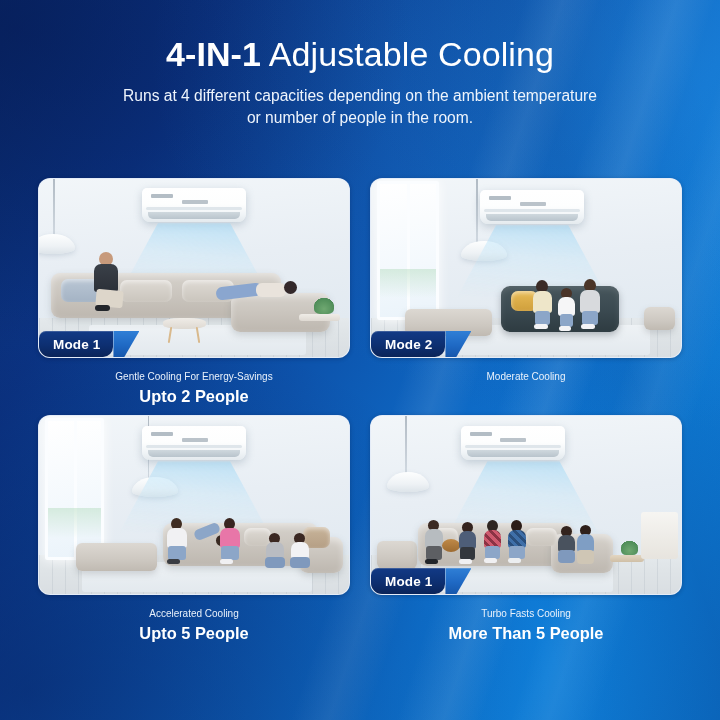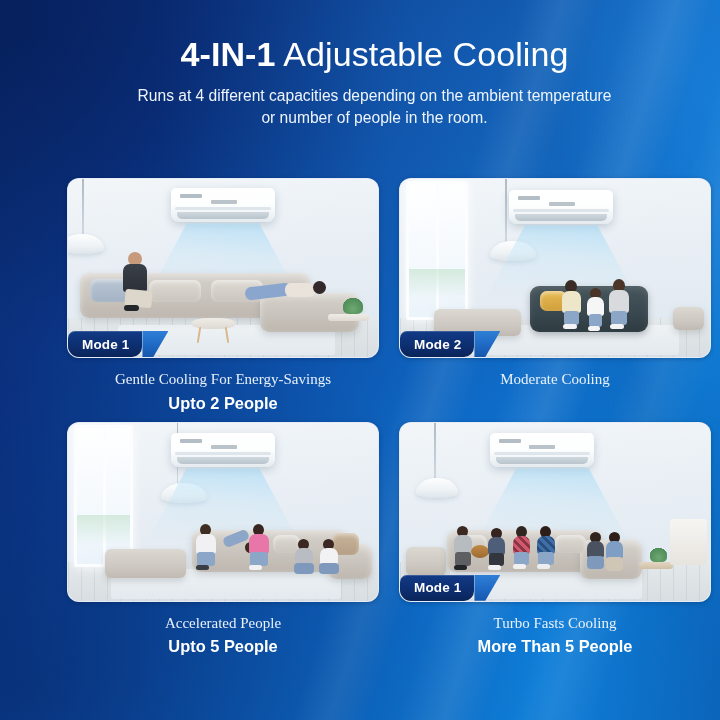--- a/index.html
+++ b/index.html
@@ -31,21 +31,21 @@
       linear-gradient(72deg, rgba(0,40,110,0) 60%, rgba(0,45,120,0.18) 78%, rgba(0,40,110,0) 95%);
   }
   .bg-vig {
     position:absolute; inset:0;
     background:
       radial-gradient(130% 95% at 92% 8%, rgba(60,160,235,0.22) 0%, rgba(0,0,0,0) 55%),
       radial-gradient(120% 90% at 4% 96%, rgba(5,25,85,0.45) 0%, rgba(0,0,0,0) 60%),
       radial-gradient(100% 80% at 2% 4%, rgba(4,22,78,0.5) 0%, rgba(0,0,0,0) 55%);
   }
 
-  .page { position:absolute; inset:0;margin-left:29px; }
+  .page { position:absolute; inset:0; }
 
   
   .header { position:absolute; top:0; left:0; right:0; text-align:center; }
   .title {
     margin-top:34px;
     font-size:34px;
     line-height:1.18;
     color:#ffffff;
     font-weight:300;
     letter-spacing:0.1px;
@@ -242,25 +242,24 @@
   }
   .badge-tail {
     width:26px;
     background:linear-gradient(180deg,#2f7fd6 0%,#1f69c4 55%,#1657ac 100%);
     clip-path:polygon(0 0, 100% 0, 42% 100%, 0 100%);
   }
 
   
   .caption { text-align:center; padding-top:12px; }
   .cap-line1 {
-    font-size:15px;
+    font-size:10px;
     color:#e9f1fb;
     font-weight:400;
     line-height:1.3;
-    font-family:Liberation Serif, serif;
   }
   .cap-line2 {
     margin-top:3px;
     font-size:16.4px;
     color:#ffffff;
     font-weight:700;
     line-height:1.3;
   }
 </style>
 </head>
@@ -441,21 +440,21 @@
           </div>
 
           <div class="person" style="left:81%;bottom:12%;width:22px;height:40px;">
             <div class="p-head" style="left:4px;top:0;width:11px;height:11px;background:#3b2822;"></div>
             <div class="p-body" style="left:1px;top:9px;width:18px;height:17px;background:#f2f2f4;"></div>
             <div class="p-legs" style="left:0;top:24px;width:20px;height:11px;background:#7f99bd;border-radius:4px;"></div>
           </div>
         </div>
       </div>
       <div class="caption">
-        <div class="cap-line1">Accelerated People</div>
+        <div class="cap-line1">Accelerated Cooling</div>
         <div class="cap-line2">Upto 5 People</div>
       </div>
     </div>
 
     <div class="cell">
       <div class="card">
         <div class="room">
           <div class="wall"></div>
           <div class="floor"></div>
           <div class="rug" style="left:16%;width:62%;"></div>

